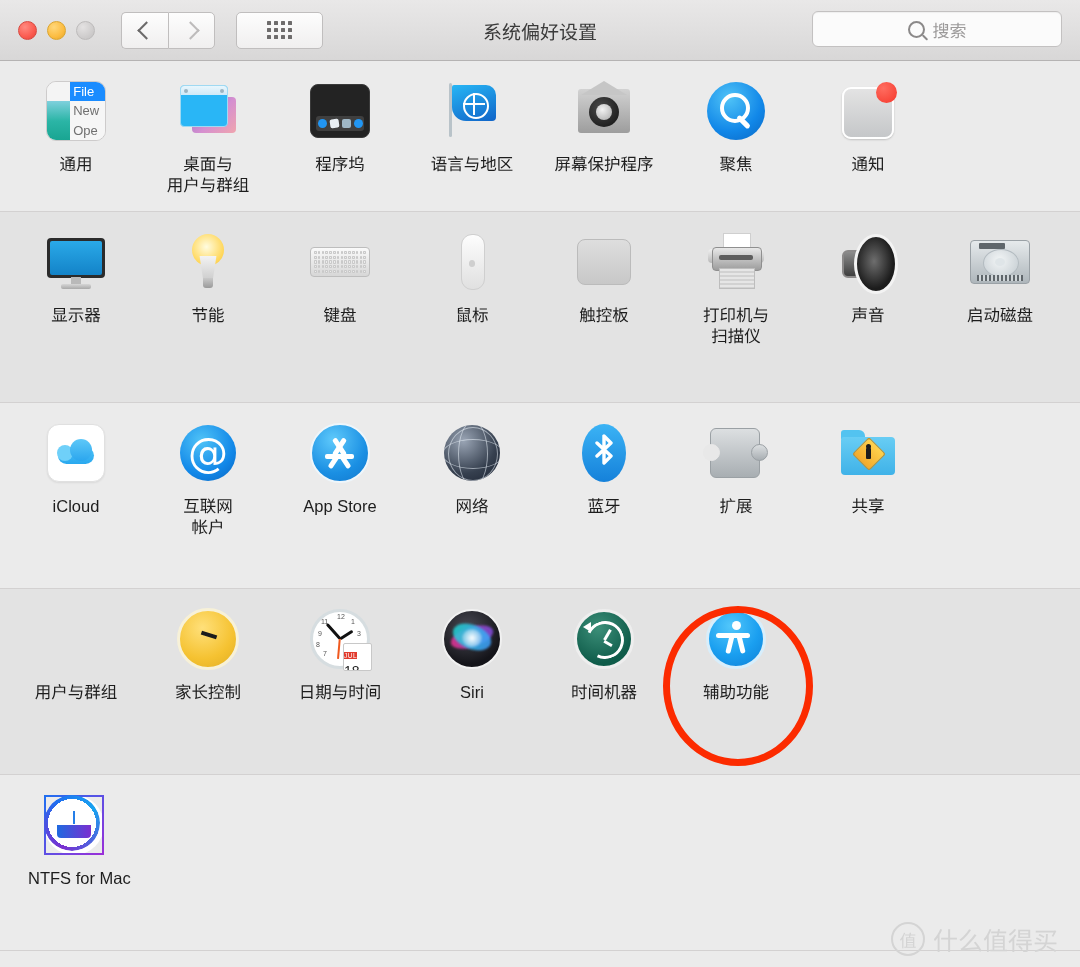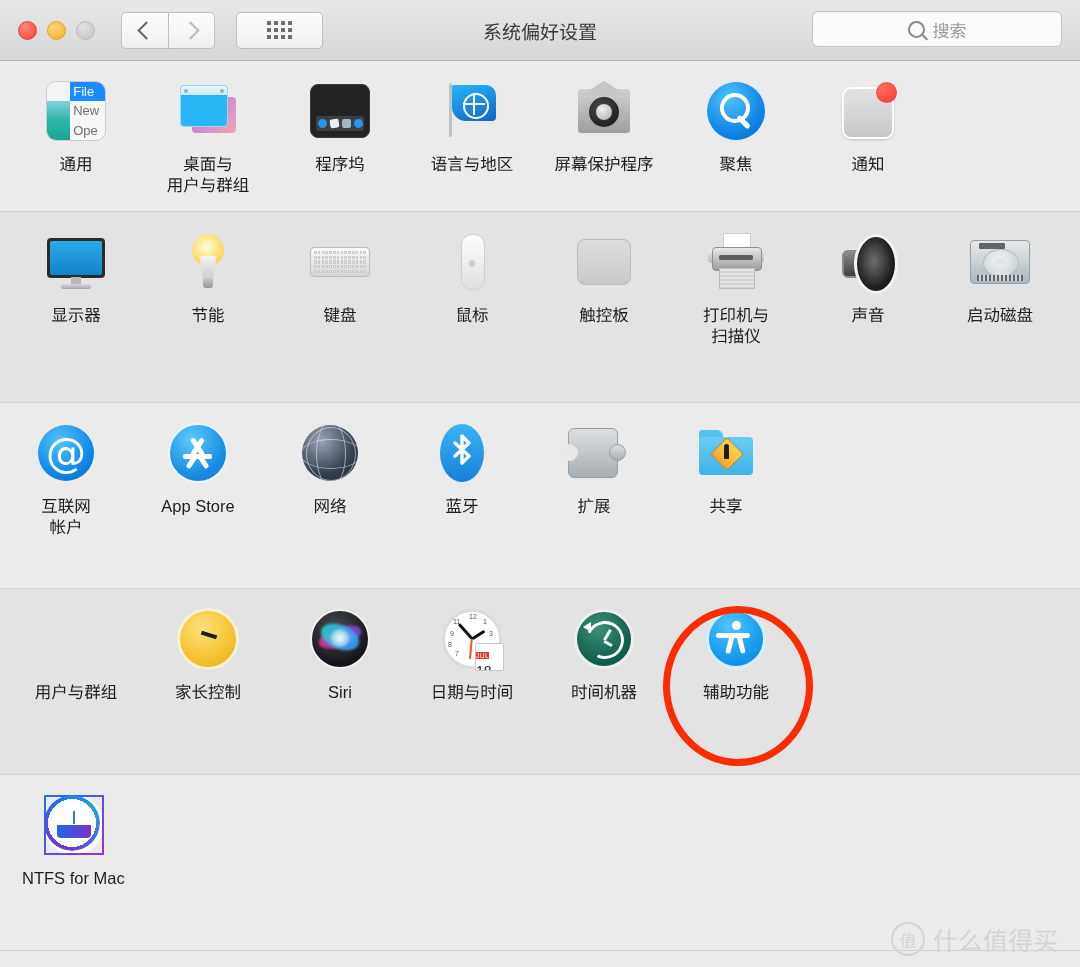--- a/index.html
+++ b/index.html
@@ -79,21 +79,21 @@
     width:132px;flex:0 0 132px;
     display:flex;flex-direction:column;align-items:center;
     padding-top:16px;
   }
   .cell.lead{margin-left:10px;}
   .iconbox{width:68px;height:68px;display:flex;align-items:center;justify-content:center;position:relative;}
   .plabel{
     margin-top:9px;font-size:16.5px;color:#1d1d1d;line-height:21px;text-align:center;
     white-space:pre-line;
   }
-  .plabel.left{text-align:left;align-self:flex-start;margin-left:0;}
+  .plabel.left{text-align:left;align-self:flex-start;margin-left:6px;}
 
   
   .ic{width:64px;height:64px;position:relative;}
 
   
   .ic-general{width:58px;height:58px;border-radius:10px;overflow:hidden;border:1px solid #cdcbcb;
     background:#f2f2f2;display:grid;grid-template-columns:40% 60%;grid-template-rows:repeat(3,1fr);}
   .ic-general .q{background:#f4f4f4;}
   .ic-general .q2{background:linear-gradient(to bottom,#7fd0dd,#2bb5a6);}
   .ic-general .q3{background:linear-gradient(to bottom,#2bb5a6,#19a592);}
@@ -688,20 +688,30 @@
               <span class="platter"></span>
               <span class="hub"></span>
               <span class="strip"></span>
             </div>
         </div>
         <div class="plabel">启动磁盘</div>
       </div>
     </div>
 
     <div class="prow plain" style="height:185px">
+      <div class="cell lead">
+        <div class="iconbox">
+          <div class="ic-icloud">
+              <span class="c1"></span>
+              <span class="c3"></span>
+              <span class="c2"></span>
+            </div>
+        </div>
+        <div class="plabel">iCloud</div>
+      </div>
 
       <div class="cell">
         <div class="iconbox">
             <div class="ic-at">@</div>
           </div>
         <div class="plabel">互联网
 帐户</div>
       </div>
 
       <div class="cell">
@@ -778,31 +788,20 @@
       </div>
 
       <div class="cell">
         <div class="iconbox">
           <div class="ic-pc">
             <span class="adult"><span class="h"></span><span class="b"></span><span class="arm"></span></span>
             <span class="kid"><span class="h"></span><span class="b"></span></span>
           </div>
         </div>
         <div class="plabel">家长控制</div>
-      </div>
-
-      <div class="cell">
-        <div class="iconbox">
-          <div class="ic-siri">
-              <span class="w1"></span>
-              <span class="w2"></span>
-              <span class="w3"></span>
-            </div>
-        </div>
-        <div class="plabel">Siri</div>
       </div>
 
       <div class="cell">
         <div class="iconbox">
           <div class="ic-clock">
             <span class="num" style="left:24px;top:1px">12</span>
             <span class="num" style="left:38px;top:6px">1</span>
             <span class="num" style="left:44px;top:18px">3</span>
             <span class="num" style="left:5px;top:18px">9</span>
             <span class="num" style="left:8px;top:6px">11</span>
@@ -815,20 +814,31 @@
               <span class="m">JUL</span>
               <span class="d">18</span>
             </span>
           </div>
         </div>
         <div class="plabel">日期与时间</div>
       </div>
 
       <div class="cell">
         <div class="iconbox">
+          <div class="ic-siri">
+              <span class="w1"></span>
+              <span class="w2"></span>
+              <span class="w3"></span>
+            </div>
+        </div>
+        <div class="plabel">Siri</div>
+      </div>
+
+      <div class="cell">
+        <div class="iconbox">
           <div class="ic-tm">
               <span class="face"></span>
               <span class="arr"></span>
               <span class="h1"></span>
               <span class="h2"></span>
             </div>
         </div>
         <div class="plabel">时间机器</div>
       </div>
 

